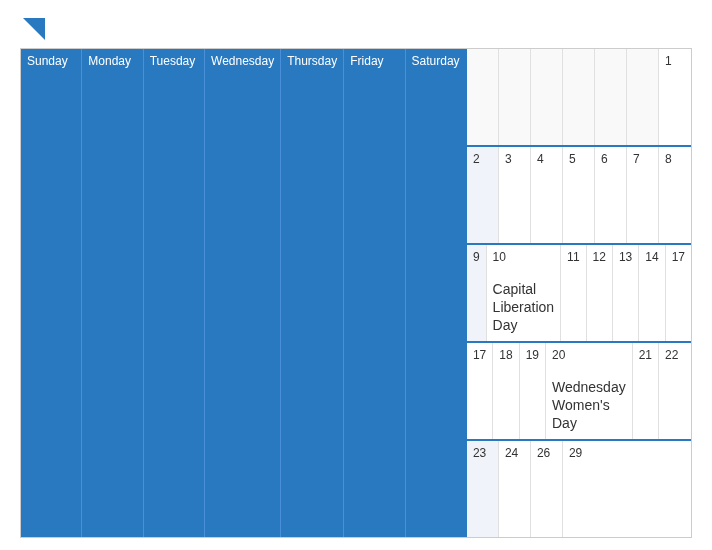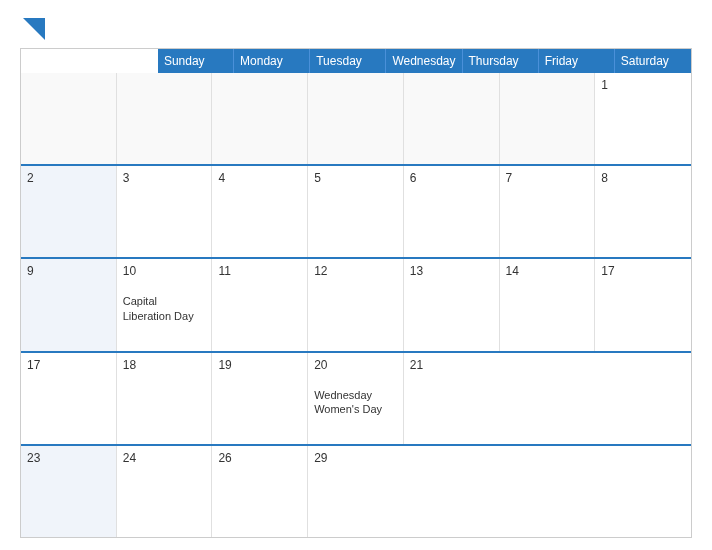--- a/index.html
+++ b/index.html
@@ -53,22 +53,21 @@
     .country {
       font-size: 15px;
       color: #333;
       text-align: right;
       min-width: 80px;
     }
     .calendar {
       flex: 1;
       border: 1px solid #ccc;
       display: flex;
-      flex-direction: column;
-      align-items: flex-end;
+      flex-direction: row;
     }
     .cal-header-row {
       display: grid;
       grid-template-columns: repeat(7, 1fr);
       background: #2879c0;
     }
     .cal-header-cell {
       color: #fff;
       font-size: 12px;
       padding: 5px 6px;
@@ -103,21 +102,21 @@
     .cal-cell:last-child { border-right: none; }
     .cal-cell.empty { background: #f9f9f9; }
     .cal-cell.sunday { background: #f0f4fa; }
     .day-num {
       font-size: 12px;
       color: #333;
       display: block;
       margin-bottom: 2px;
     }
     .event-label {
-      font-size: 11px;
+      font-size: 14px;
       color: #333;
       line-height: 1.3;
       margin-top: 16px;
     }
   </style>
 </head>
 <body>
 
 <div class="page">
   <div class="header">
@@ -213,20 +212,23 @@
           <div class="cal-cell">
             <span class="day-num">19</span>
           </div>
           <div class="cal-cell">
             <span class="day-num">20</span>
             <div class="event-label">Wednesday Women's Day</div>
           </div>
           <div class="cal-cell">
             <span class="day-num">21</span>
           </div>
+          <div class="cal-cell">
+            <span class="day-num">22</span>
+          </div>
         </div>
         <div class="cal-week">
           <div class="cal-cell sunday">
             <span class="day-num">23</span>
           </div>
           <div class="cal-cell">
             <span class="day-num">24</span>
           </div>
           <div class="cal-cell">
             <span class="day-num">26</span>

